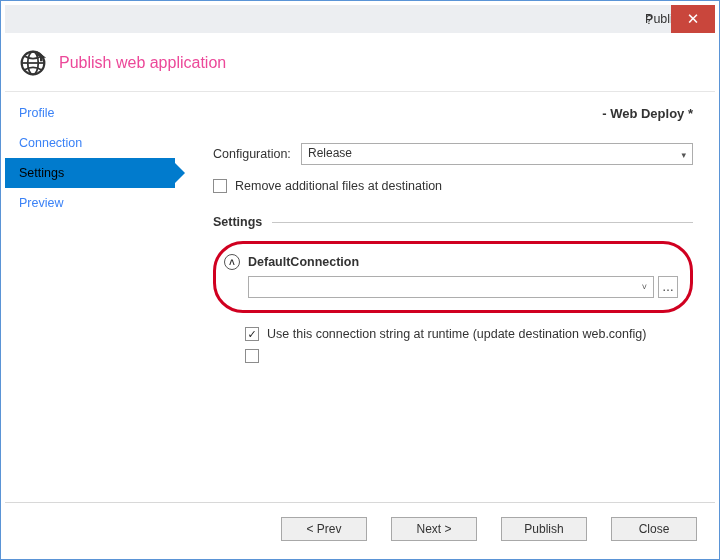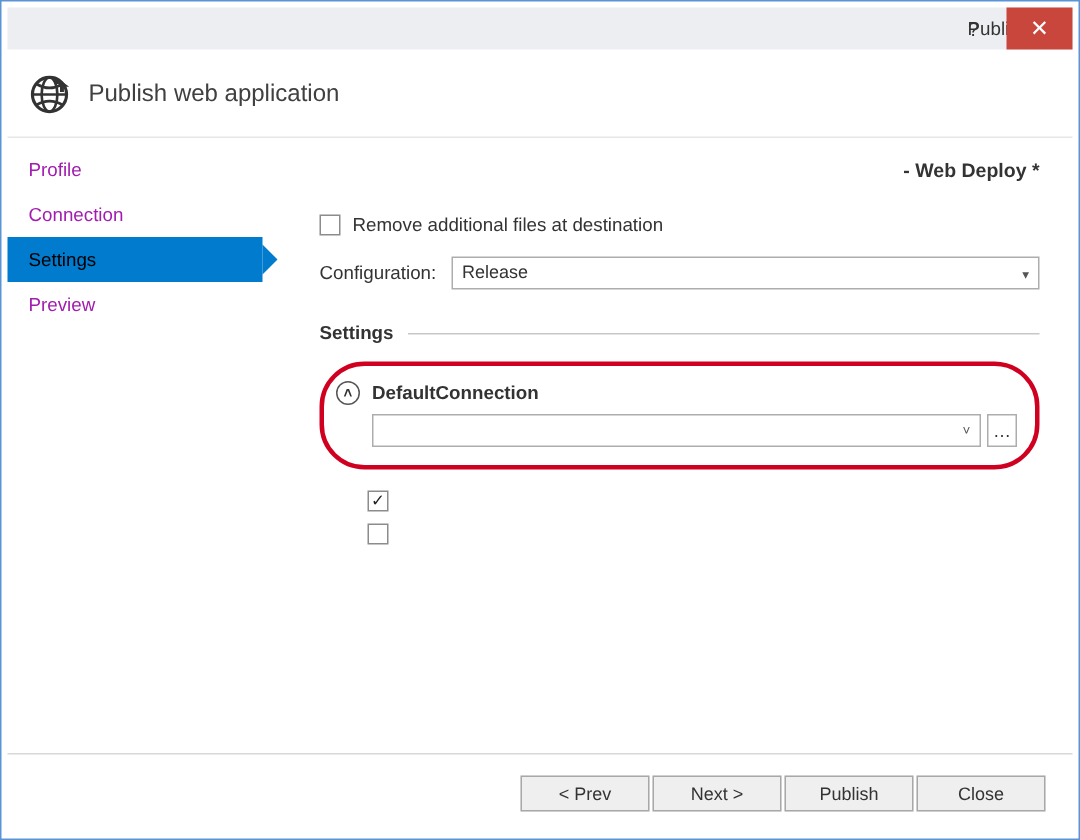--- a/index.html
+++ b/index.html
@@ -6,24 +6,24 @@
   body { margin:0; background:#fff; }
   .outer { width:720px; height:560px; border:1px solid #5a94d6; background:#fff; position:relative; padding:4px; }
   .window { width:100%; height:100%; background:#fff; display:flex; flex-direction:column; }
   .titlebar { height:28px; background:#eceef1; display:flex; align-items:center; position:relative; }
   .titlebar .title { flex:1; text-align:right; font-size:12.5px; color:#333;margin-left:32px; }
   .titlebar .ctrls { display:flex; height:100%; position:absolute; right:0; top:0; }
   .ctrl { width:44px; display:flex; align-items:center; justify-content:center; font-size:13px; color:#333; }
   .ctrl.close { background:#c9463c; color:#fff; font-size:15px; font-weight:300; }
   .header { display:flex; align-items:center; padding:16px 14px 14px 14px; border-bottom:1px solid #e6e6e6; }
   .header-icon { width:28px; height:28px; margin-right:12px; }
-  .header-text { font-size:16px; color:#404040; }
+  .header-text { font-size:16px; color:#ec4899; }
   .body { flex:1; display:flex; }
   .sidebar { width:170px; padding-top:6px; }
-  .side-item { font-size:12.5px; color:#a21caf; padding:8px 14px; cursor:pointer; position:relative; }
+  .side-item { font-size:12.5px; color:#3b82f6; padding:8px 14px; cursor:pointer; position:relative; }
   .side-item.active { background:#017bcd; color:#000000; }
   .side-item.active::after {
     content:""; position:absolute; right:-10px; top:50%; margin-top:-10px;
     border-top:10px solid transparent; border-bottom:10px solid transparent; border-left:10px solid #017bcd;
   }
   .main { flex:1; padding:10px 22px 10px 38px; font-size:12.5px; color:#333; }
   .deploy-title { text-align:right; font-weight:600; font-size:13px; margin:4px 0 22px 0; }
   .row { display:flex; align-items:center; margin-bottom:14px; }
   .row label.lbl { width:88px; }
   .select { flex:1; border:1px solid #adadad; background:#fff; height:22px; padding:2px 18px 2px 6px; font-size:12px; position:relative; }
@@ -35,21 +35,21 @@
   .section-head .line { flex:1; border-top:1px solid #c7c7c7; }
   .highlight { border:3px solid #d00020; border-radius:30px; padding:10px 12px 12px 8px; margin-top:6px; }
   .conn-head { display:flex; align-items:center; font-weight:600; margin-bottom:6px; }
   .expander { width:16px; height:16px; border:1px solid #555; border-radius:50%; display:inline-flex; align-items:center; justify-content:center; font-size:10px; margin-right:8px; cursor:pointer; }
   .conn-row { display:flex; align-items:center; margin-left:24px; }
   .conn-input { flex:1; border:1px solid #adadad; height:22px; position:relative; background:#fff; }
   .conn-input .caret { position:absolute; right:6px; top:5px; font-size:9px; color:#555; }
   .browse { width:20px; height:22px; border:1px solid #adadad; margin-left:4px; display:flex; align-items:center; justify-content:center; font-size:12px; cursor:pointer; }
   .sub-checks { margin-left:32px; margin-top:14px; }
   .sub-checks .row { margin-bottom:8px; }
-  .footer { border-top:1px solid #d8d8d8; padding:14px 18px; display:flex; justify-content:flex-end; gap:2px; }
+  .footer { border-top:1px solid #d8d8d8; padding:14px 18px; display:flex; justify-content:flex-end; gap:24px; }
   .btn { width:86px; height:24px; border:1px solid #a8a8a8; background:#efefef; font-size:12px; color:#333; display:flex; align-items:center; justify-content:center; cursor:pointer; }
 </style>
 </head>
 <body>
 
 <div class="outer">
 <div class="window">
 
   <div class="titlebar">
     <div class="title">Publish Web</div>
@@ -78,30 +78,30 @@
       <div class="side-item">Profile</div>
       <div class="side-item">Connection</div>
       <div class="side-item active">Settings</div>
       <div class="side-item">Preview</div>
     </div>
 
     <div class="main">
       <div class="deploy-title">- Web Deploy *</div>
 
       <div class="row">
-        <span class="chk"></span>
-        <span>Remove additional files at destination</span>
-      </div>
-
-      <div class="row">
         <label class="lbl">Configuration:</label>
         <div class="select">
           <span>Release</span>
           <span class="caret">▾</span>
         </div>
+      </div>
+
+      <div class="row">
+        <span class="chk"></span>
+        <span>Remove additional files at destination</span>
       </div>
 
       <div class="section-head">
         <span class="t">Settings</span>
         <span class="line"></span>
       </div>
 
       <div class="highlight">
         <div class="conn-head">
           <span class="expander">˄</span>
@@ -111,20 +111,21 @@
           <div class="conn-input">
             <span class="caret">˅</span>
           </div>
           <div class="browse">…</div>
         </div>
       </div>
 
       <div class="sub-checks">
         <div class="row">
           <span class="chk checked"></span>
+          <span>Use this connection string at runtime (update destination web.config)</span>
         </div>
         <div class="row">
           <span class="chk"></span>
         </div>
       </div>
     </div>
   </div>
 
   <div class="footer">
     <div class="btn">&lt;  Prev</div>

